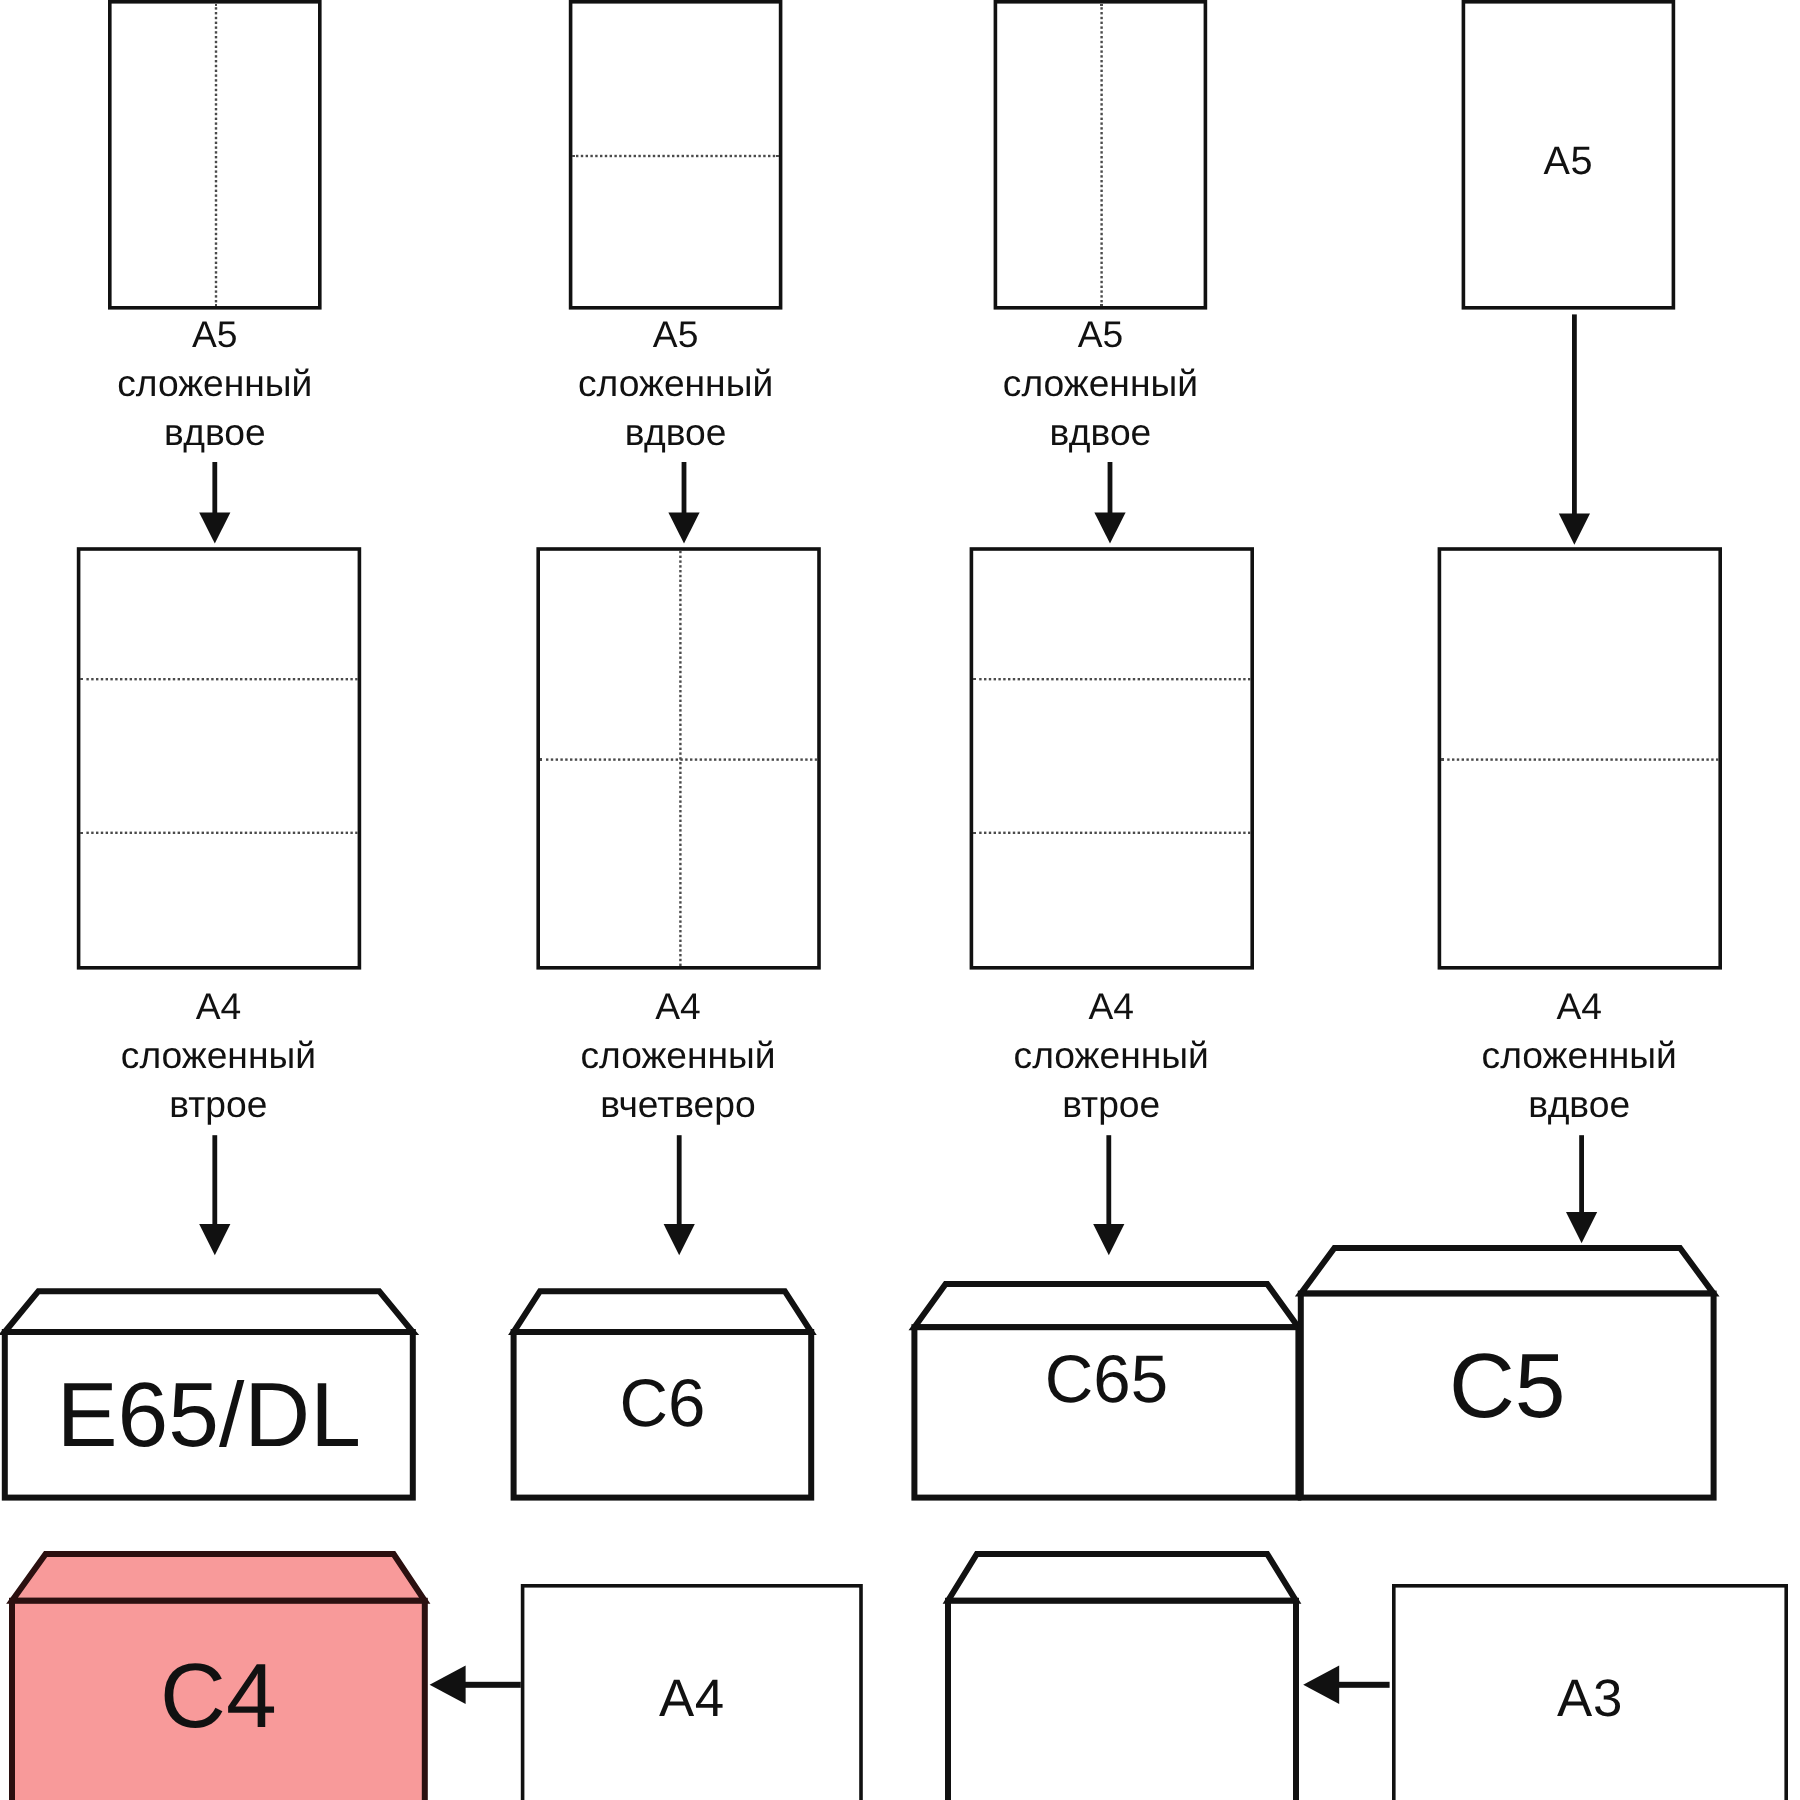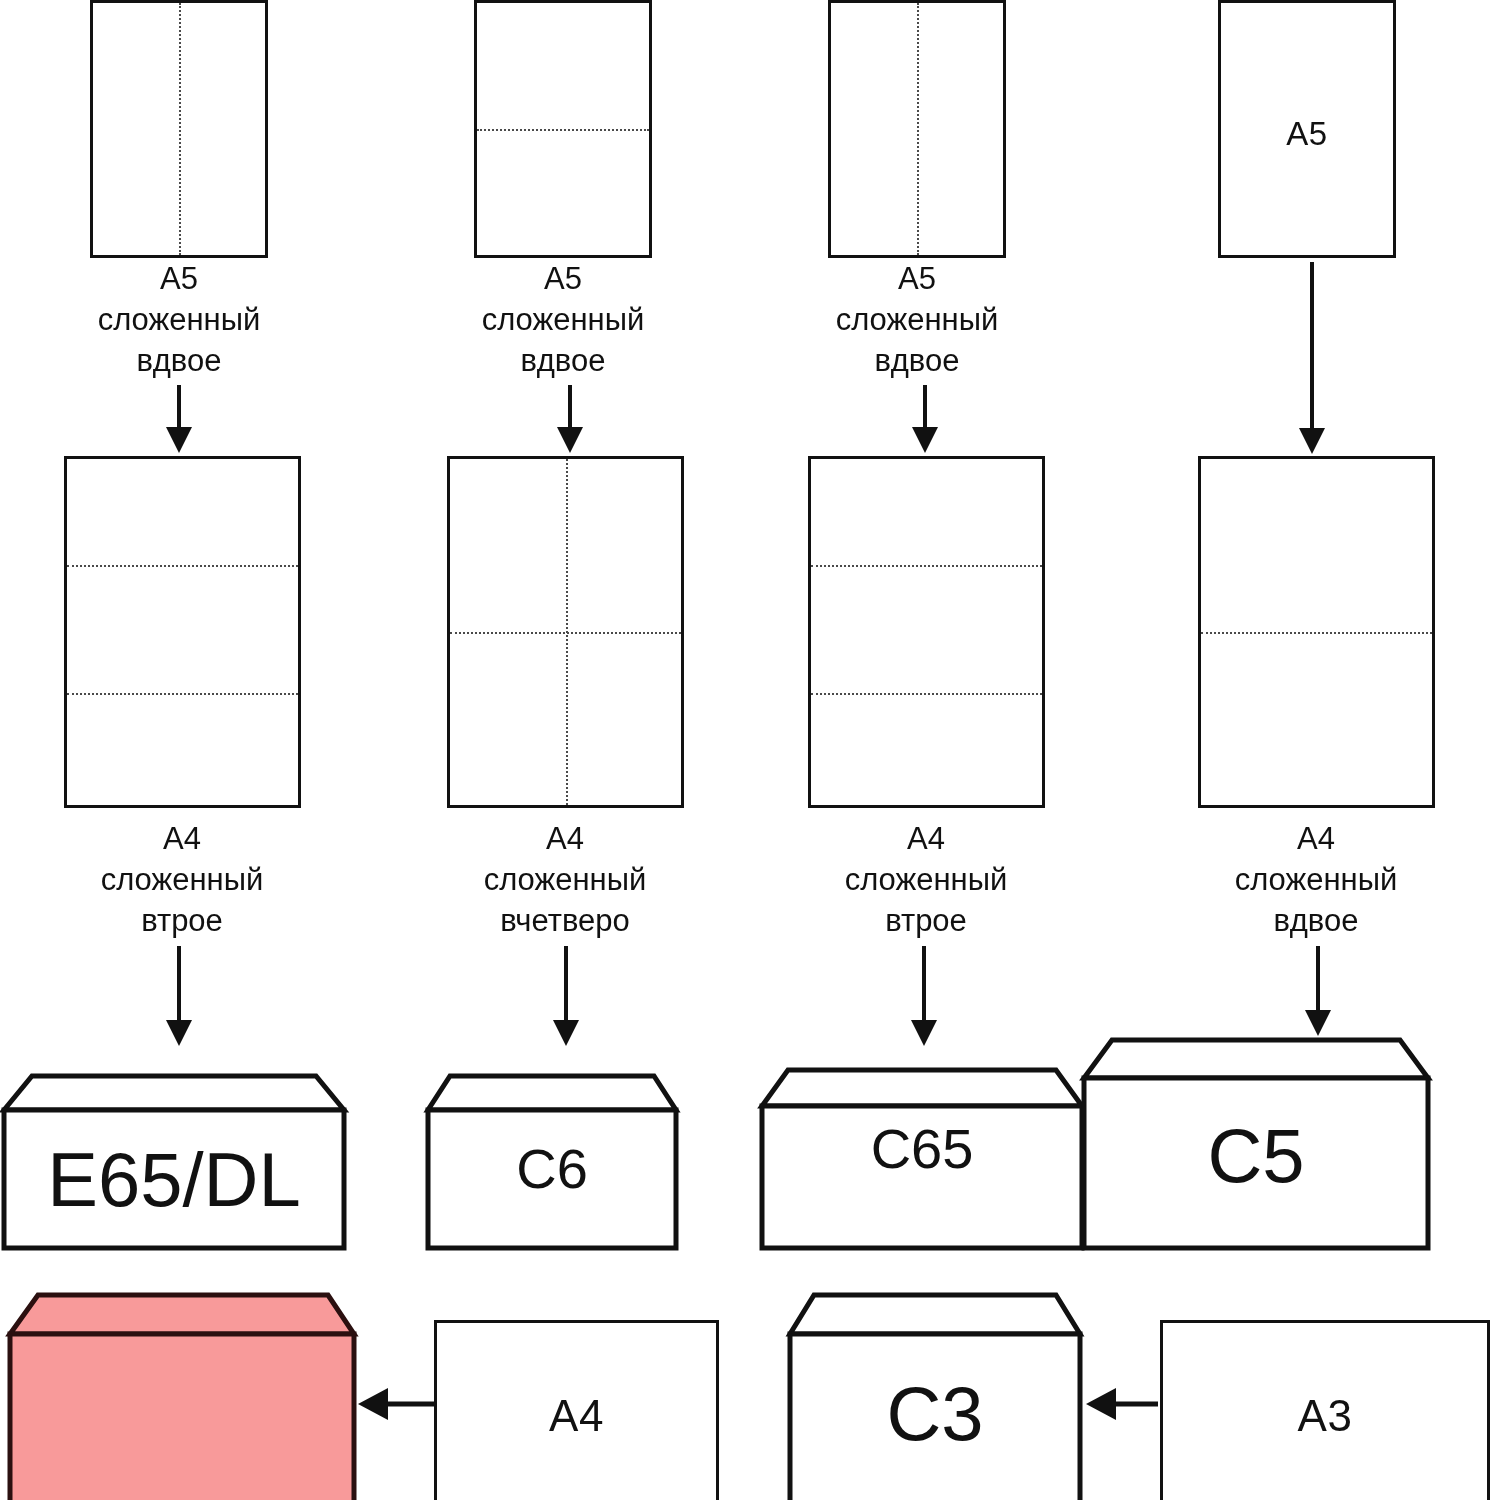--- a/index.html
+++ b/index.html
@@ -247,37 +247,37 @@
     <rect x="0" y="68" width="344" height="170" fill="#ffffff" stroke="#111111" stroke-width="5"></rect>
   </svg>
   <div class="env-label" style="top:102px; font-size:76px;">C5</div>
 </div>
 
 <div class="envelope" style="left:10px; top:1290px; width:344px; height:215px;">
   <svg viewBox="0 0 344 215" preserveAspectRatio="none">
     <polygon points="28,5 318,5 344,44 0,44" fill="#f89a9a" stroke="#2b1010" stroke-width="5"></polygon>
     <rect x="0" y="44" width="344" height="171" fill="#f89a9a" stroke="#2b1010" stroke-width="5"></rect>
   </svg>
+  <div class="env-label" style="top:80px; font-size:76px;">C4</div>
 </div>
 
 <div class="arrow-left" style="left:358px; top:1404px; width:78px;">
   <div class="shaft" style="width:56px;"></div>
   <div class="head"></div>
 </div>
 
 <div class="sheet" style="left:434px; top:1320px; width:285px; height:185px;">
   <div class="sheet-label-inside" style="top:68px; font-size:44px;">A4</div>
 </div>
 
 <div class="envelope" style="left:790px; top:1290px; width:290px; height:215px;">
   <svg viewBox="0 0 290 215" preserveAspectRatio="none">
     <polygon points="24,5 266,5 290,44 0,44" fill="#ffffff" stroke="#111111" stroke-width="5"></polygon>
     <rect x="0" y="44" width="290" height="171" fill="#ffffff" stroke="#111111" stroke-width="5"></rect>
   </svg>
-  <div class="env-label" style="top:80px; font-size:76px;">C3</div>
 </div>
 
 <div class="arrow-left" style="left:1086px; top:1404px; width:72px;">
   <div class="shaft" style="width:50px;"></div>
   <div class="head"></div>
 </div>
 
 <div class="sheet" style="left:1160px; top:1320px; width:330px; height:185px;">
   <div class="sheet-label-inside" style="top:68px; font-size:44px;">A3</div>
 </div>

